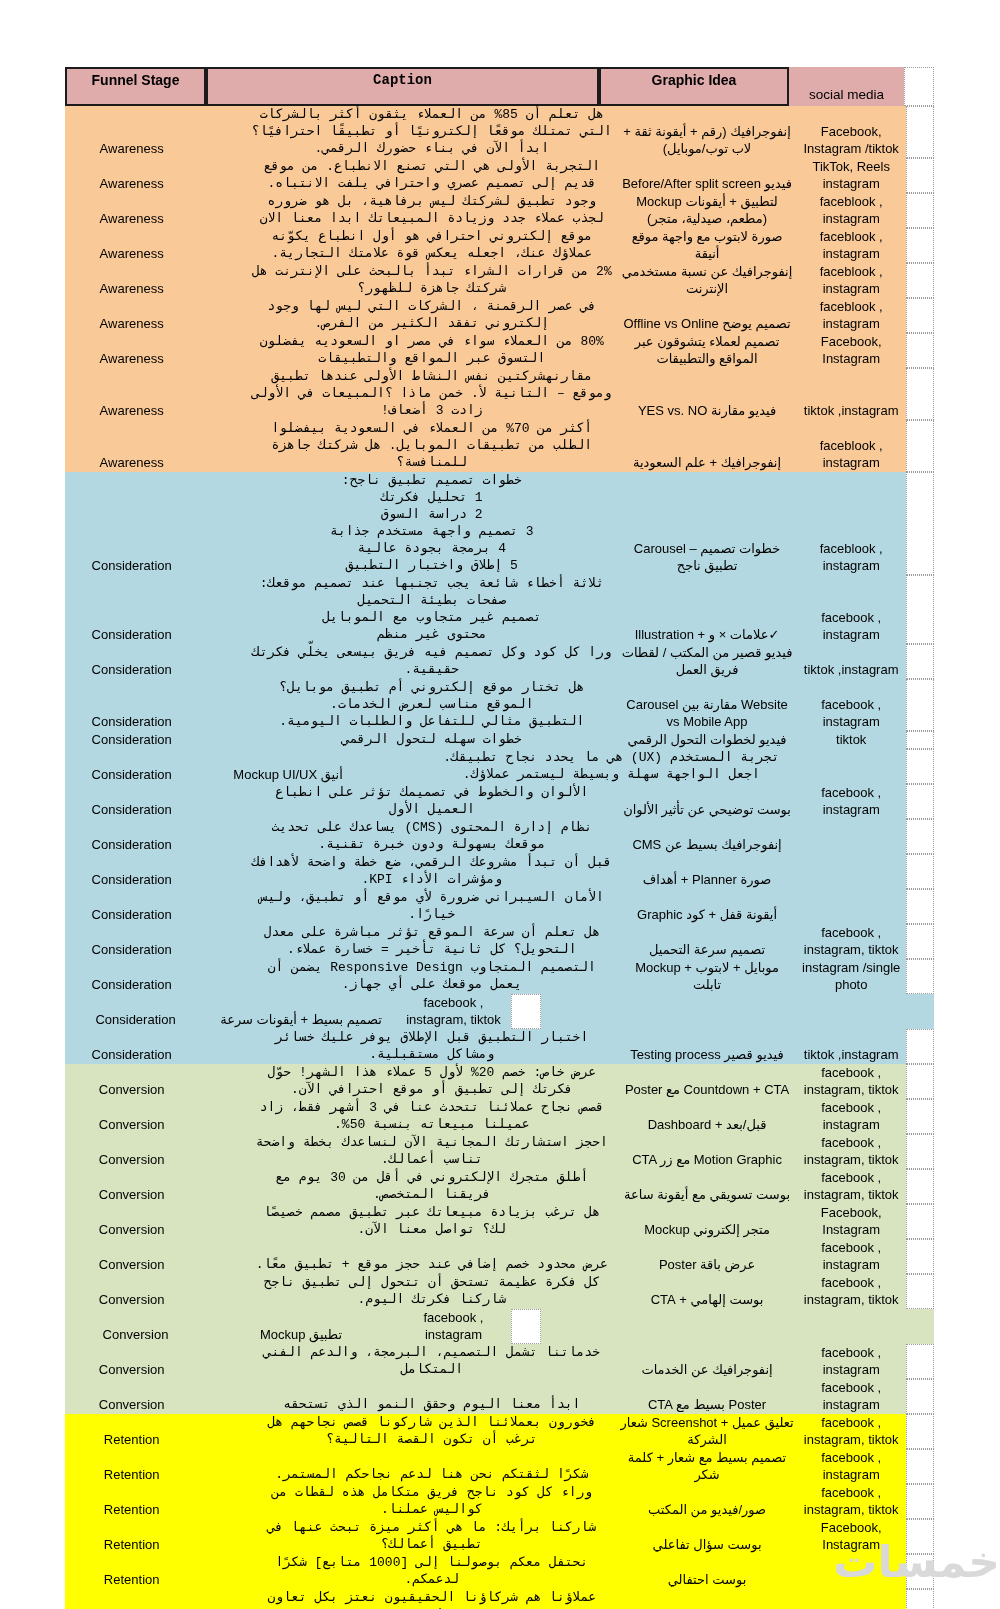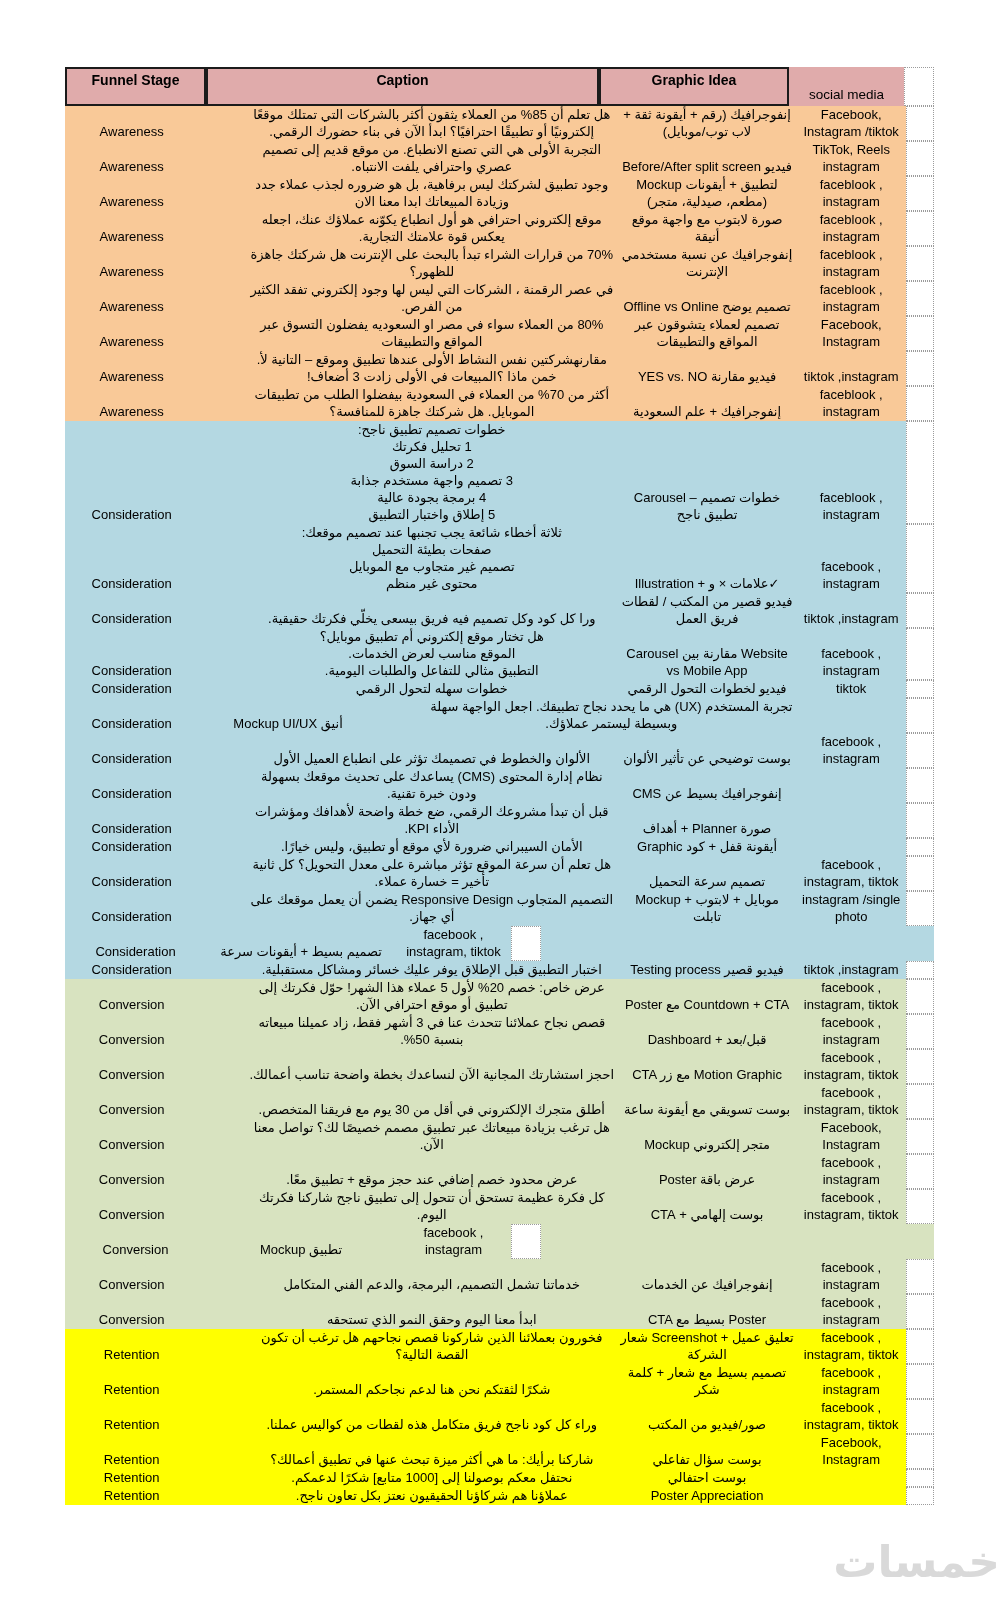--- a/index.html
+++ b/index.html
@@ -5,21 +5,21 @@
   html,body { margin:0; padding:0; }
   body {
     width:1000px; height:1609px; position:relative; overflow:hidden;
     background:#ffffff; color:#000;
     font-family:"Liberation Sans","DejaVu Sans",sans-serif;
   }
   .sheet-table { position:absolute; left:65px; top:67px; width:869px; }
   .hrow, .trow { display:flex; align-items:stretch; }
   .cell { box-sizing:border-box; }
   .w-stage   { width:141px; }
-  .w-caption { width:393px; }
+  .w-caption { width:393px;font-family:Liberation Mono, monospace; }
   .w-graphic { width:190px; }
   .w-social  { width:115px; }
   .w-spare   { width:30px;  }
   .hcell {
     background:#e0abab; font-weight:bold; font-size:14px; line-height:16px;
     text-align:center; padding:3px 0 3px; border:2px solid #1b1b1b;
   }
   .hcell.no-border { border:none; font-weight:normal; font-size:13.5px; padding-top:20px; }
   .spare {
     background:#ffffff; border:1px dotted #9b9b9b;
@@ -71,21 +71,21 @@
       </div>
       <div class="trow" style="background: rgb(249, 201, 152);">
         <div class="cell tcell c-stage w-stage" dir="ltr">Awareness</div>
         <div class="cell tcell c-caption w-caption" dir="auto">موقع إلكتروني احترافي هو أول انطباع يكوّنه عملاؤك عنك، اجعله يعكس قوة علامتك التجارية.</div>
         <div class="cell tcell c-graphic w-graphic" dir="auto">صورة لابتوب مع واجهة موقع أنيقة</div>
         <div class="cell tcell c-social w-social" dir="ltr">faceblook , instagram</div>
         <div class="cell spare w-spare"></div>
       </div>
       <div class="trow" style="background: rgb(249, 201, 152);">
         <div class="cell tcell c-stage w-stage" dir="ltr">Awareness</div>
-        <div class="cell tcell c-caption w-caption" dir="auto">70% من قرارات الشراء تبدأ بالبحث على الإنترنت  هل شركتك جاهزة للظهور؟</div>
+        <div class="cell tcell c-caption w-caption" dir="auto">2% من قرارات الشراء تبدأ بالبحث على الإنترنت  هل شركتك جاهزة للظهور؟</div>
         <div class="cell tcell c-graphic w-graphic" dir="auto">إنفوجرافيك عن نسبة مستخدمي الإنترنت</div>
         <div class="cell tcell c-social w-social" dir="ltr">faceblook , instagram</div>
         <div class="cell spare w-spare"></div>
       </div>
       <div class="trow" style="background: rgb(249, 201, 152);">
         <div class="cell tcell c-stage w-stage" dir="ltr">Awareness</div>
         <div class="cell tcell c-caption w-caption" dir="auto">في عصر الرقمنة ، الشركات التي ليس لها وجود إلكتروني تفقد الكثير من الفرص.</div>
         <div class="cell tcell c-graphic w-graphic" dir="auto">تصميم يوضح Offline vs Online</div>
         <div class="cell tcell c-social w-social" dir="ltr">faceblook , instagram</div>
         <div class="cell spare w-spare"></div>

